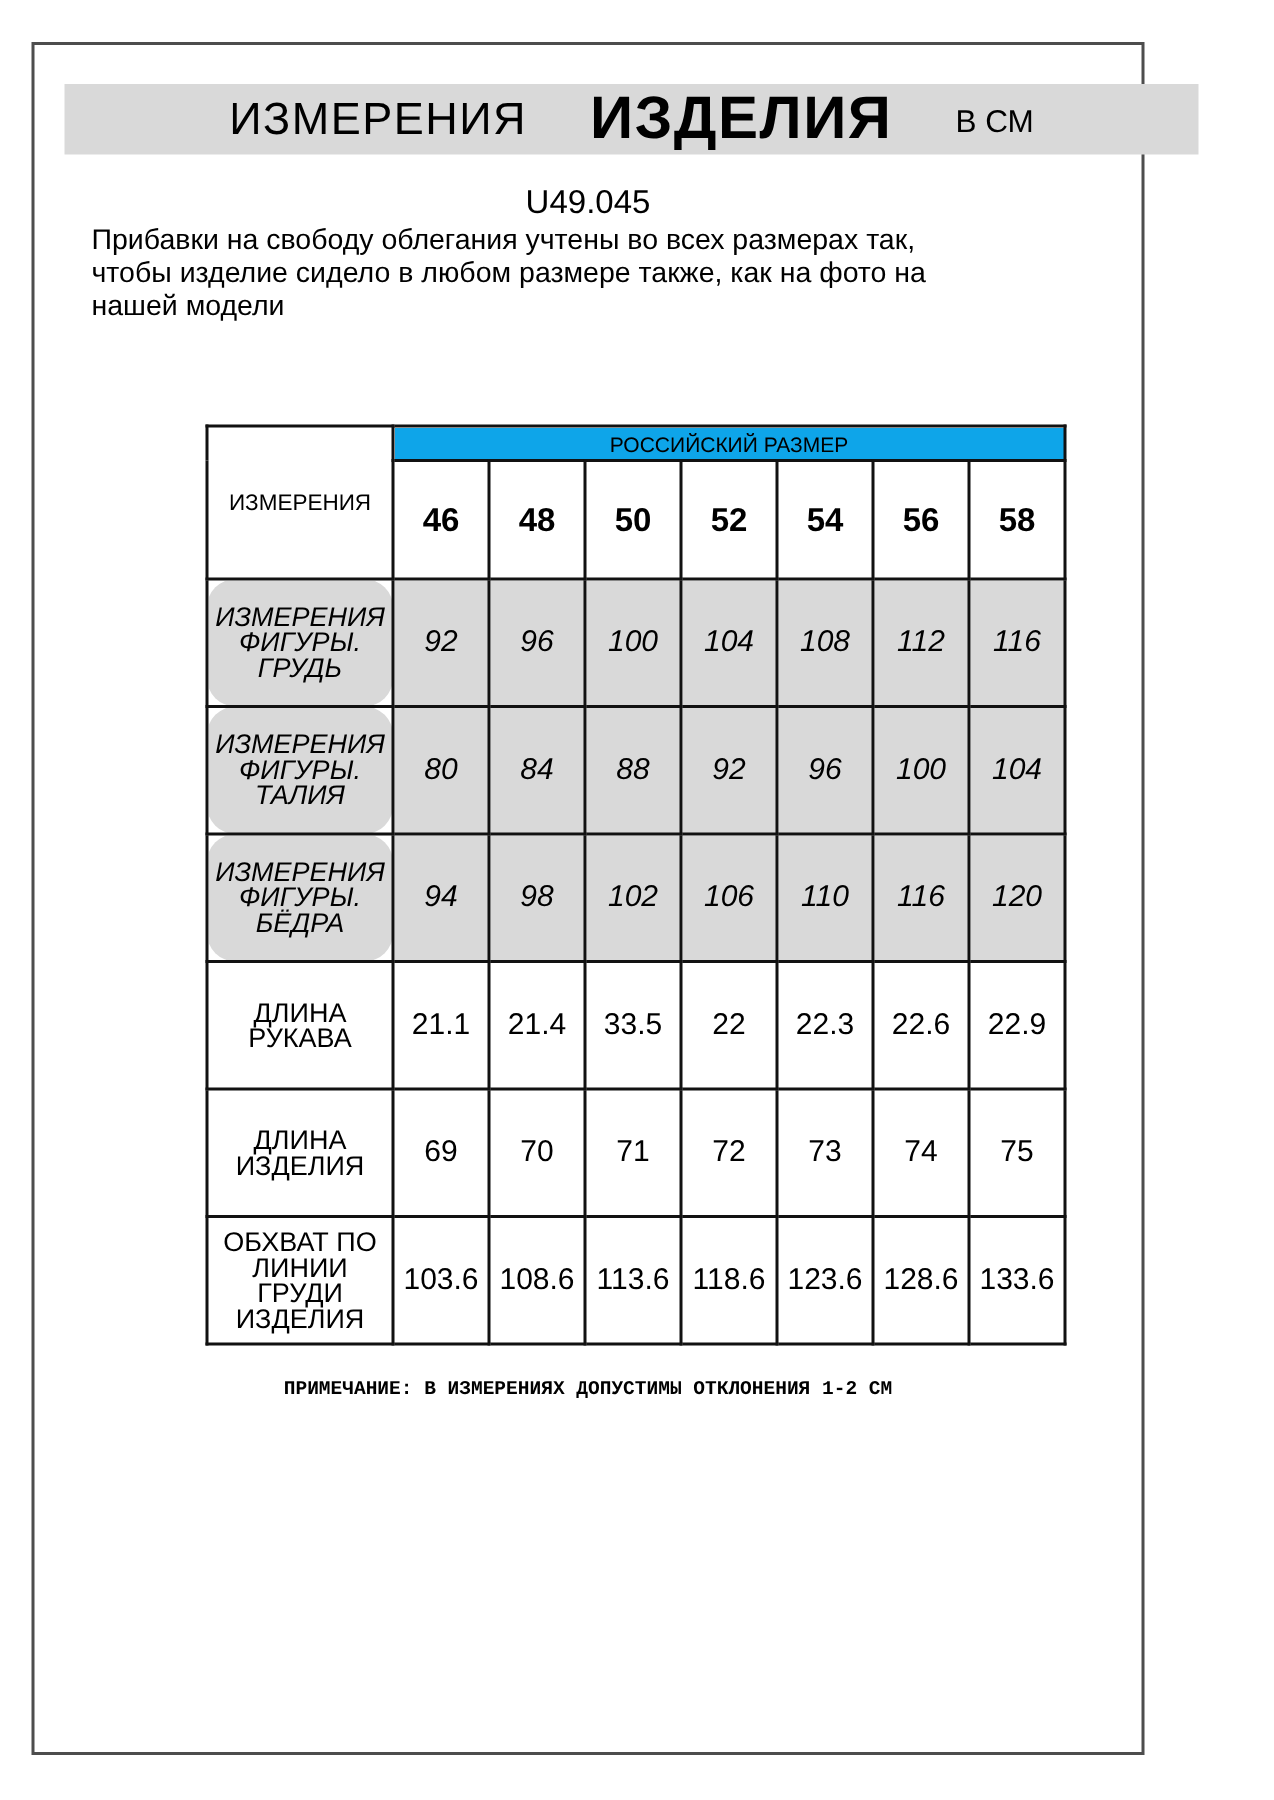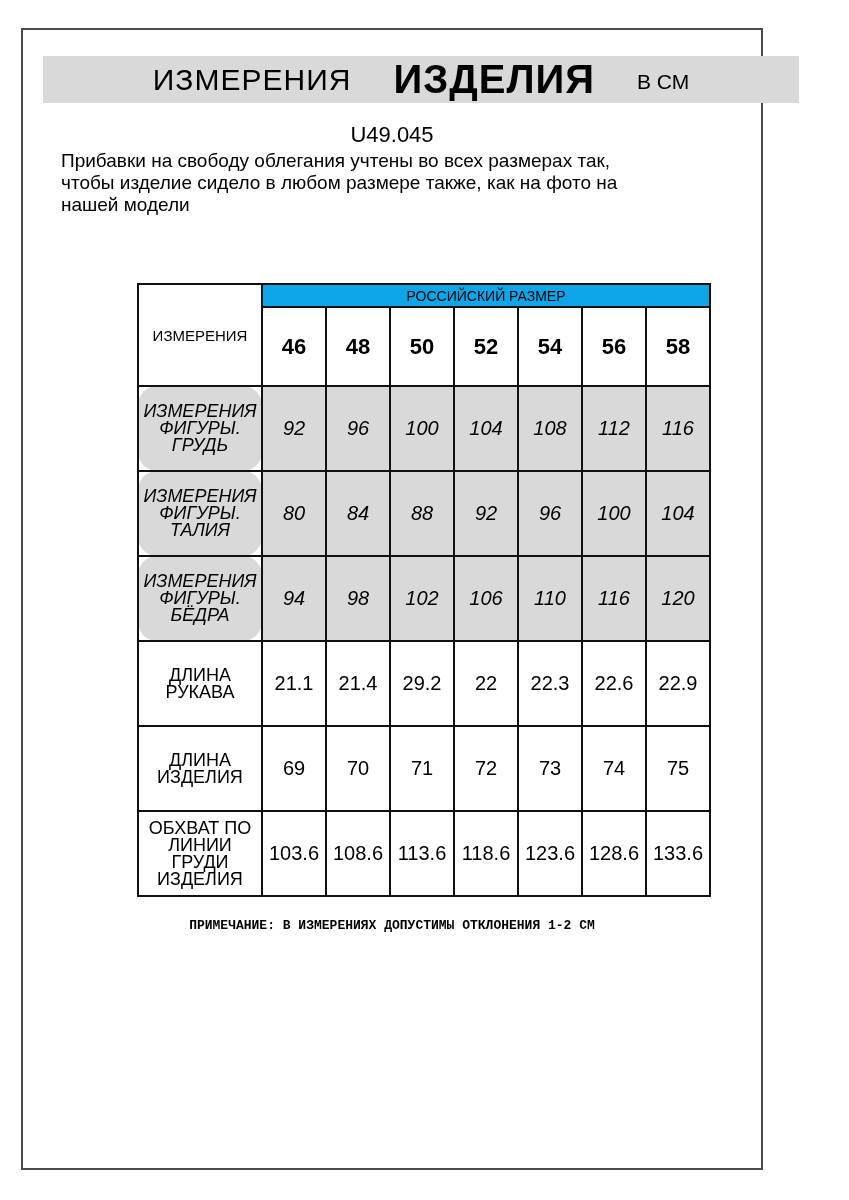--- a/index.html
+++ b/index.html
@@ -151,21 +151,21 @@
         <td class="cell-value">106</td>
         <td class="cell-value">110</td>
         <td class="cell-value">116</td>
         <td class="cell-value">120</td>
       </tr>
 
       <tr class="data-row">
         <td class="row-label">ДЛИНА РУКАВА</td>
         <td class="cell-value">21.1</td>
         <td class="cell-value">21.4</td>
-        <td class="cell-value">29.2</td>
+        <td class="cell-value">33.5</td>
         <td class="cell-value">22</td>
         <td class="cell-value">22.3</td>
         <td class="cell-value">22.6</td>
         <td class="cell-value">22.9</td>
       </tr>
 
       <tr class="data-row">
         <td class="row-label">ДЛИНА ИЗДЕЛИЯ</td>
         <td class="cell-value">69</td>
         <td class="cell-value">70</td>

